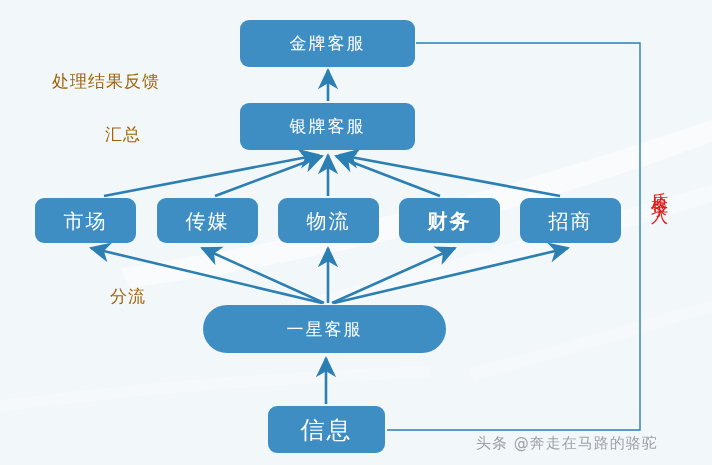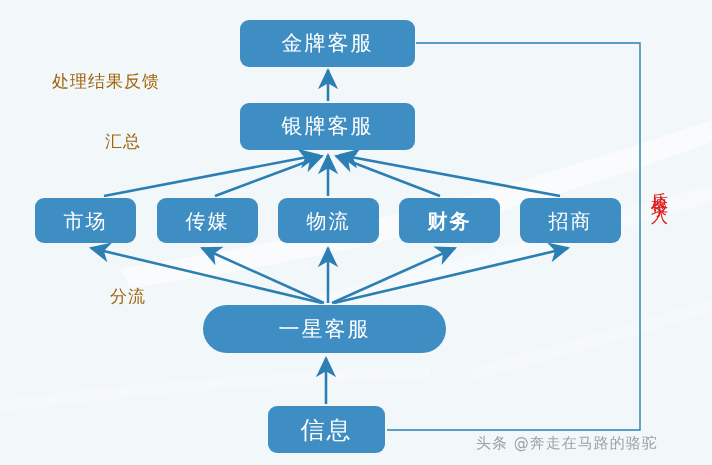--- a/index.html
+++ b/index.html
@@ -36,21 +36,21 @@
     background: #3e8ec4;
     border-radius: 9px;
     color: #ffffff;
     display: flex;
     align-items: center;
     justify-content: center;
     letter-spacing: 2px;
     line-height: 1;
     user-select: none;
   }
-  .node-lg { font-size: 21px; }
+  .node-lg { font-size: 17px; }
   .node-md { font-size: 20px; }
   .node-sm { font-size: 24px; }
 
   .note {
     position: absolute;
     color: #a16207;
     font-size: 17px;
     letter-spacing: 1px;
     white-space: nowrap;
     user-select: none;
@@ -132,21 +132,21 @@
   <div class="node node-md" style="left:399px; top:198px; width:101px; height:45px;font-weight:bold;">财务</div>
 
   <div class="node node-md" style="left:520px; top:198px; width:101px; height:45px;">招商</div>
 
   <div class="node node-lg" style="left:203px; top:305px; width:243px; height:48px;border-radius:24px;">一星客服</div>
 
   <div class="node node-sm" style="left:268px; top:406px; width:117px; height:47px;">信息</div>
 
   <div class="note" style="left:52px; top:70px;">处理结果反馈</div>
 
-  <div class="note" style="left:105px; top:130px;">汇总</div>
+  <div class="note" style="left:105px; top:123px;">汇总</div>
 
   <div class="note" style="left:110px; top:285px;">分流</div>
 
   <div class="note-vertical" style="left:651px; top:178px;">质检录入</div>
 
   <div id="watermark" style="left:476px; top:434px;">头条 @奔走在马路的骆驼</div>
 
 </div>
 
 </body></html>

